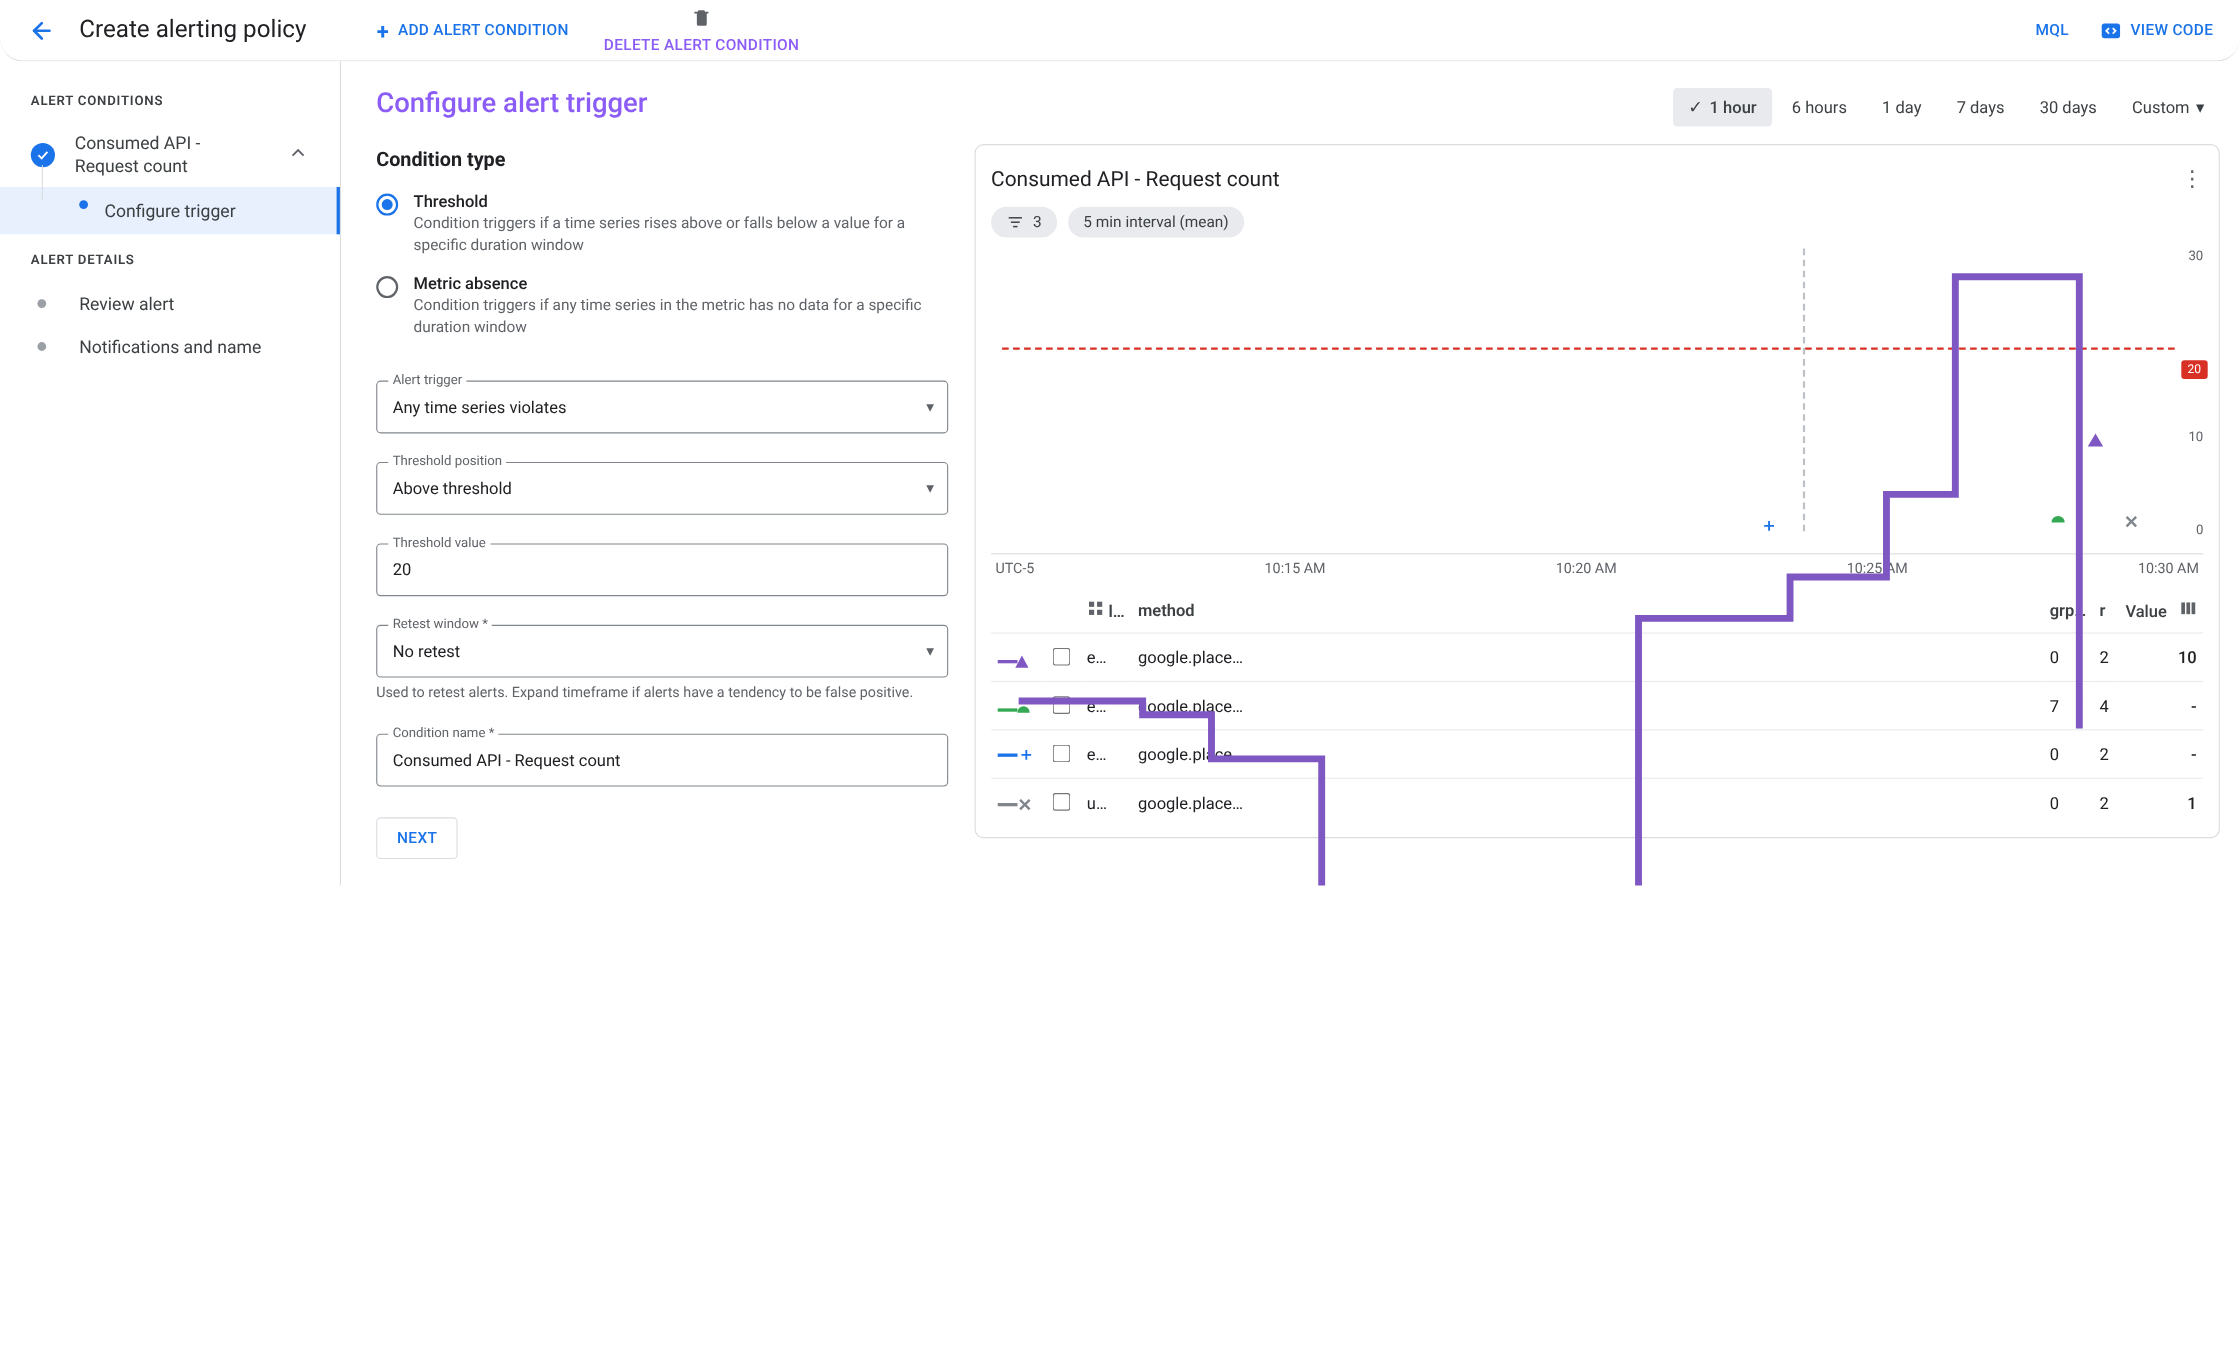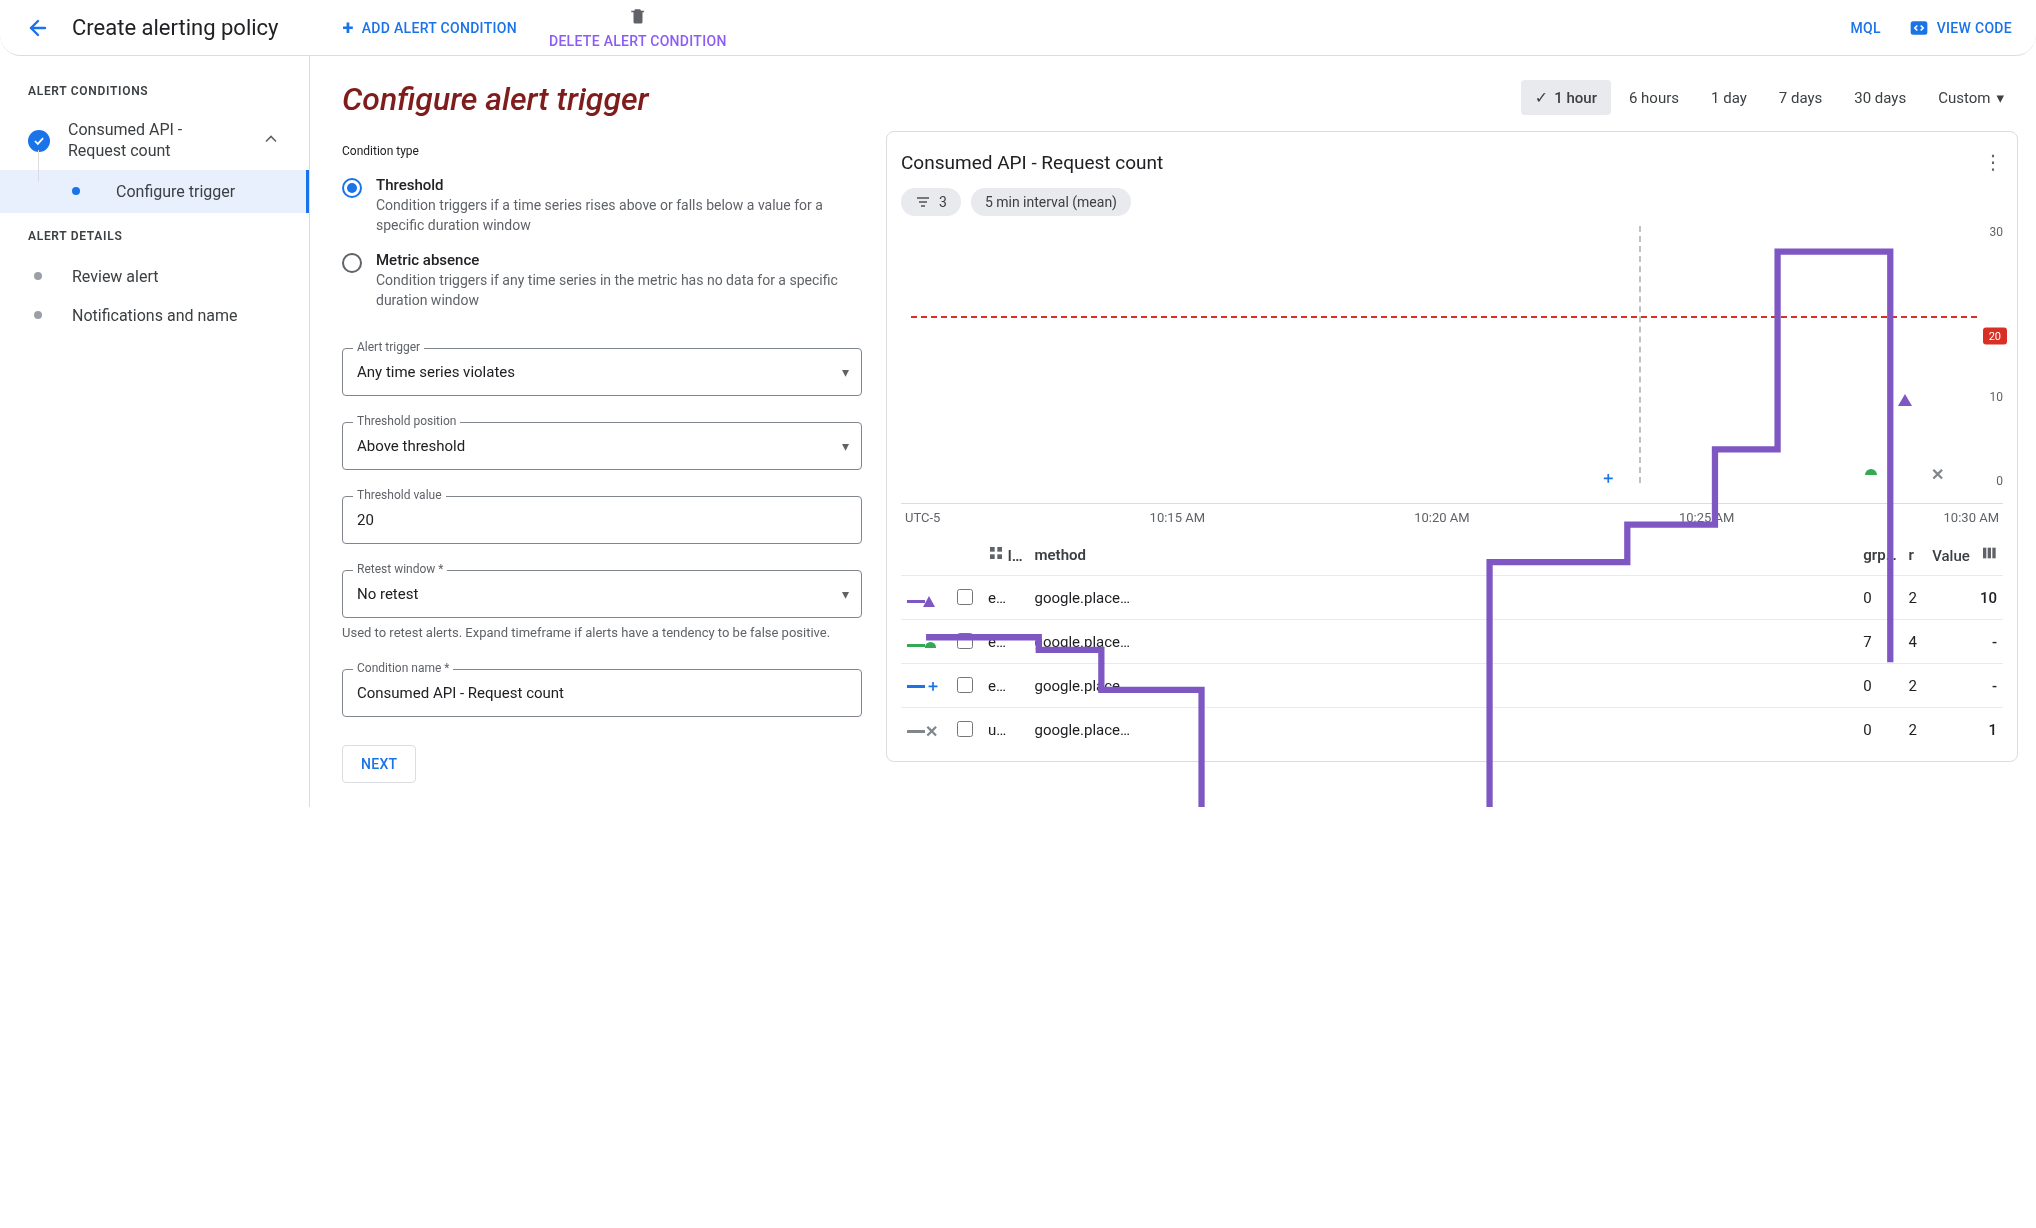--- a/index.html
+++ b/index.html
@@ -74,22 +74,21 @@
   }
   .side-row .bullet-check {
     width:22px; height:22px; border-radius:50%; background:#1a73e8;
     display:flex; align-items:center; justify-content:center; color:#fff;
     flex: 0 0 22px;
   }
   .side-row .label { font-size:16px; color:#3c4043; line-height:1.3; flex:1; }
   .side-row .chev { color:#5f6368; }
   .side-sub {
     display:flex;
-    align-items:center;
-    gap: 36px;
+    gap: 15px;
     padding: 12px 28px 12px 72px;
     background: #e8f0fe;
     position:relative;
     cursor:pointer;
   }
   .side-sub::before {
     content:"";
     position:absolute;
     left: 38px;
     top: -20px;
@@ -125,22 +124,22 @@
   .main {
     flex: 1;
     display: flex;
     padding: 24px 18px 24px 32px;
     gap: 24px;
     align-items:flex-start;
   }
   .form-col {
     width: 520px;
   }
-  .h1 { font-size:32px; font-weight:500; margin:0 0 26px; color:#7f1d1d;font-style:italic; }
-  .h2 { font-size:12px; font-weight:400; margin:0 0 14px; }
+  .h1 { font-size:25px; font-weight:500; margin:0 0 26px; color:#8b5cf6; }
+  .h2 { font-size:18px; font-weight:700; margin:0 0 14px; }
   .radio-row {
     display:flex; gap:14px; padding: 4px 0 12px; align-items:flex-start; cursor:pointer;
   }
   .radio {
     width:20px; height:20px; border-radius:50%;
     border:2px solid #5f6368; flex:0 0 20px; margin-top:2px;
     position:relative;
   }
   .radio.checked { border-color:#1a73e8; }
   .radio.checked::after {

